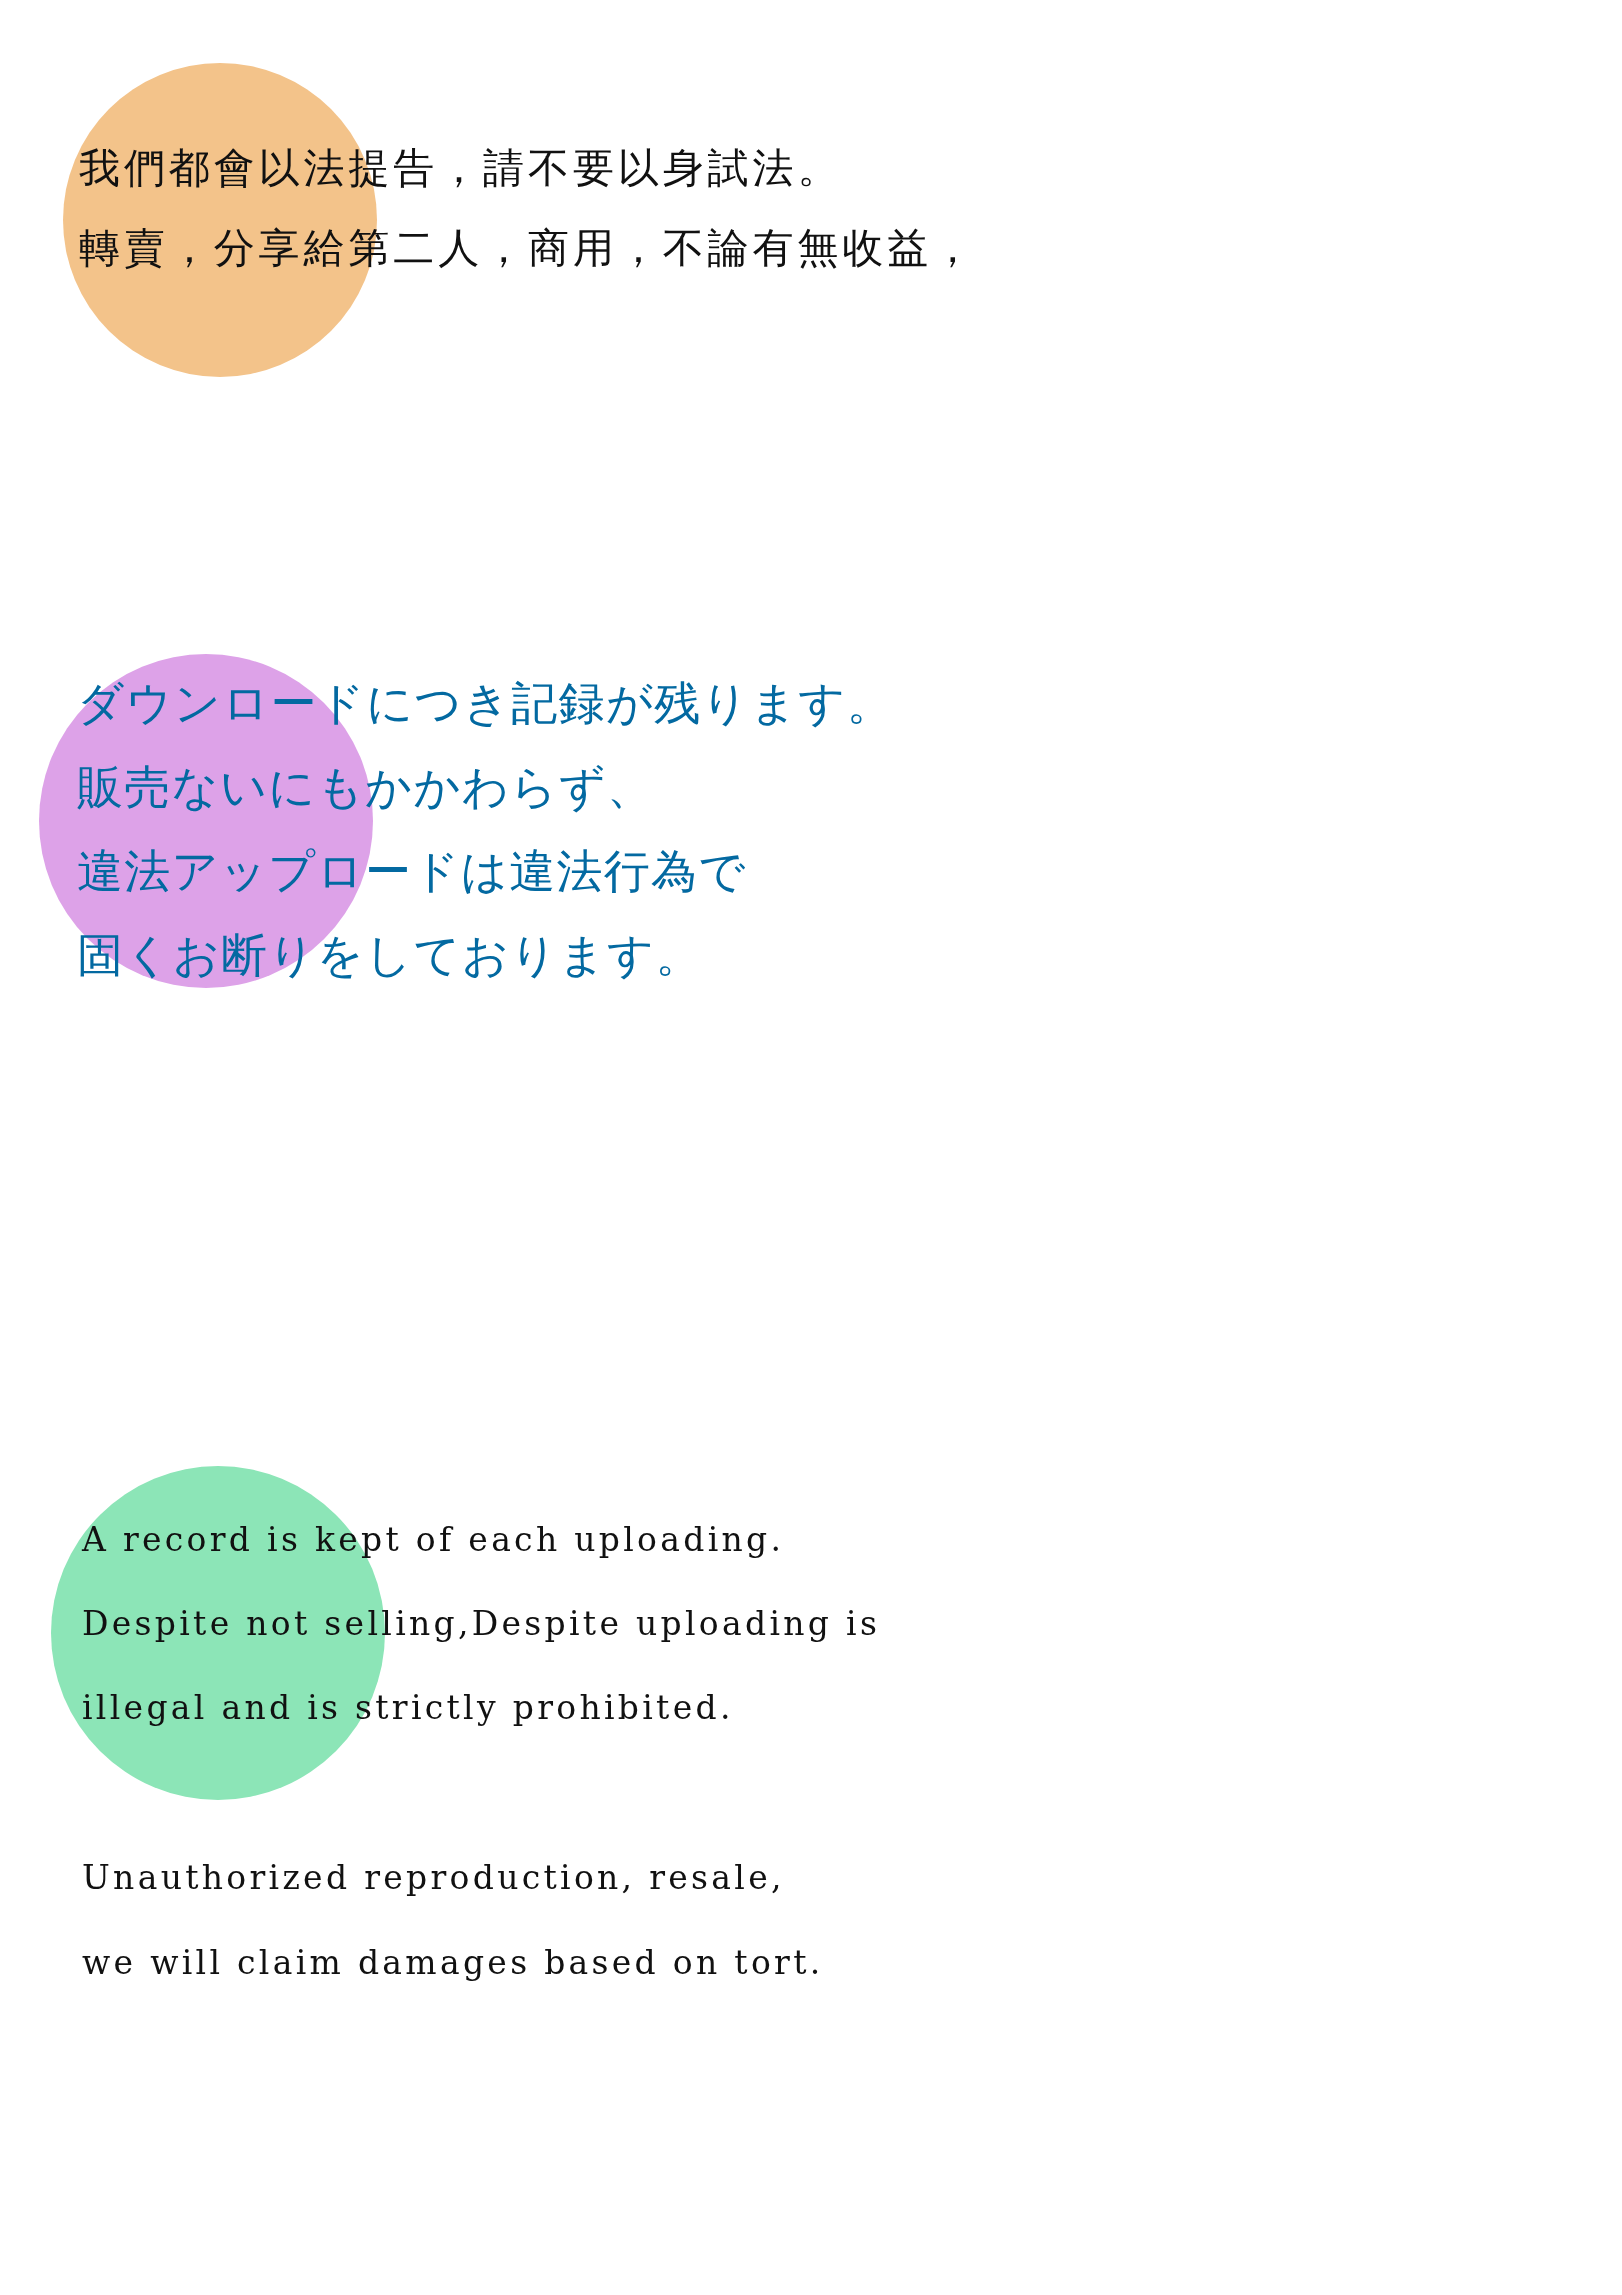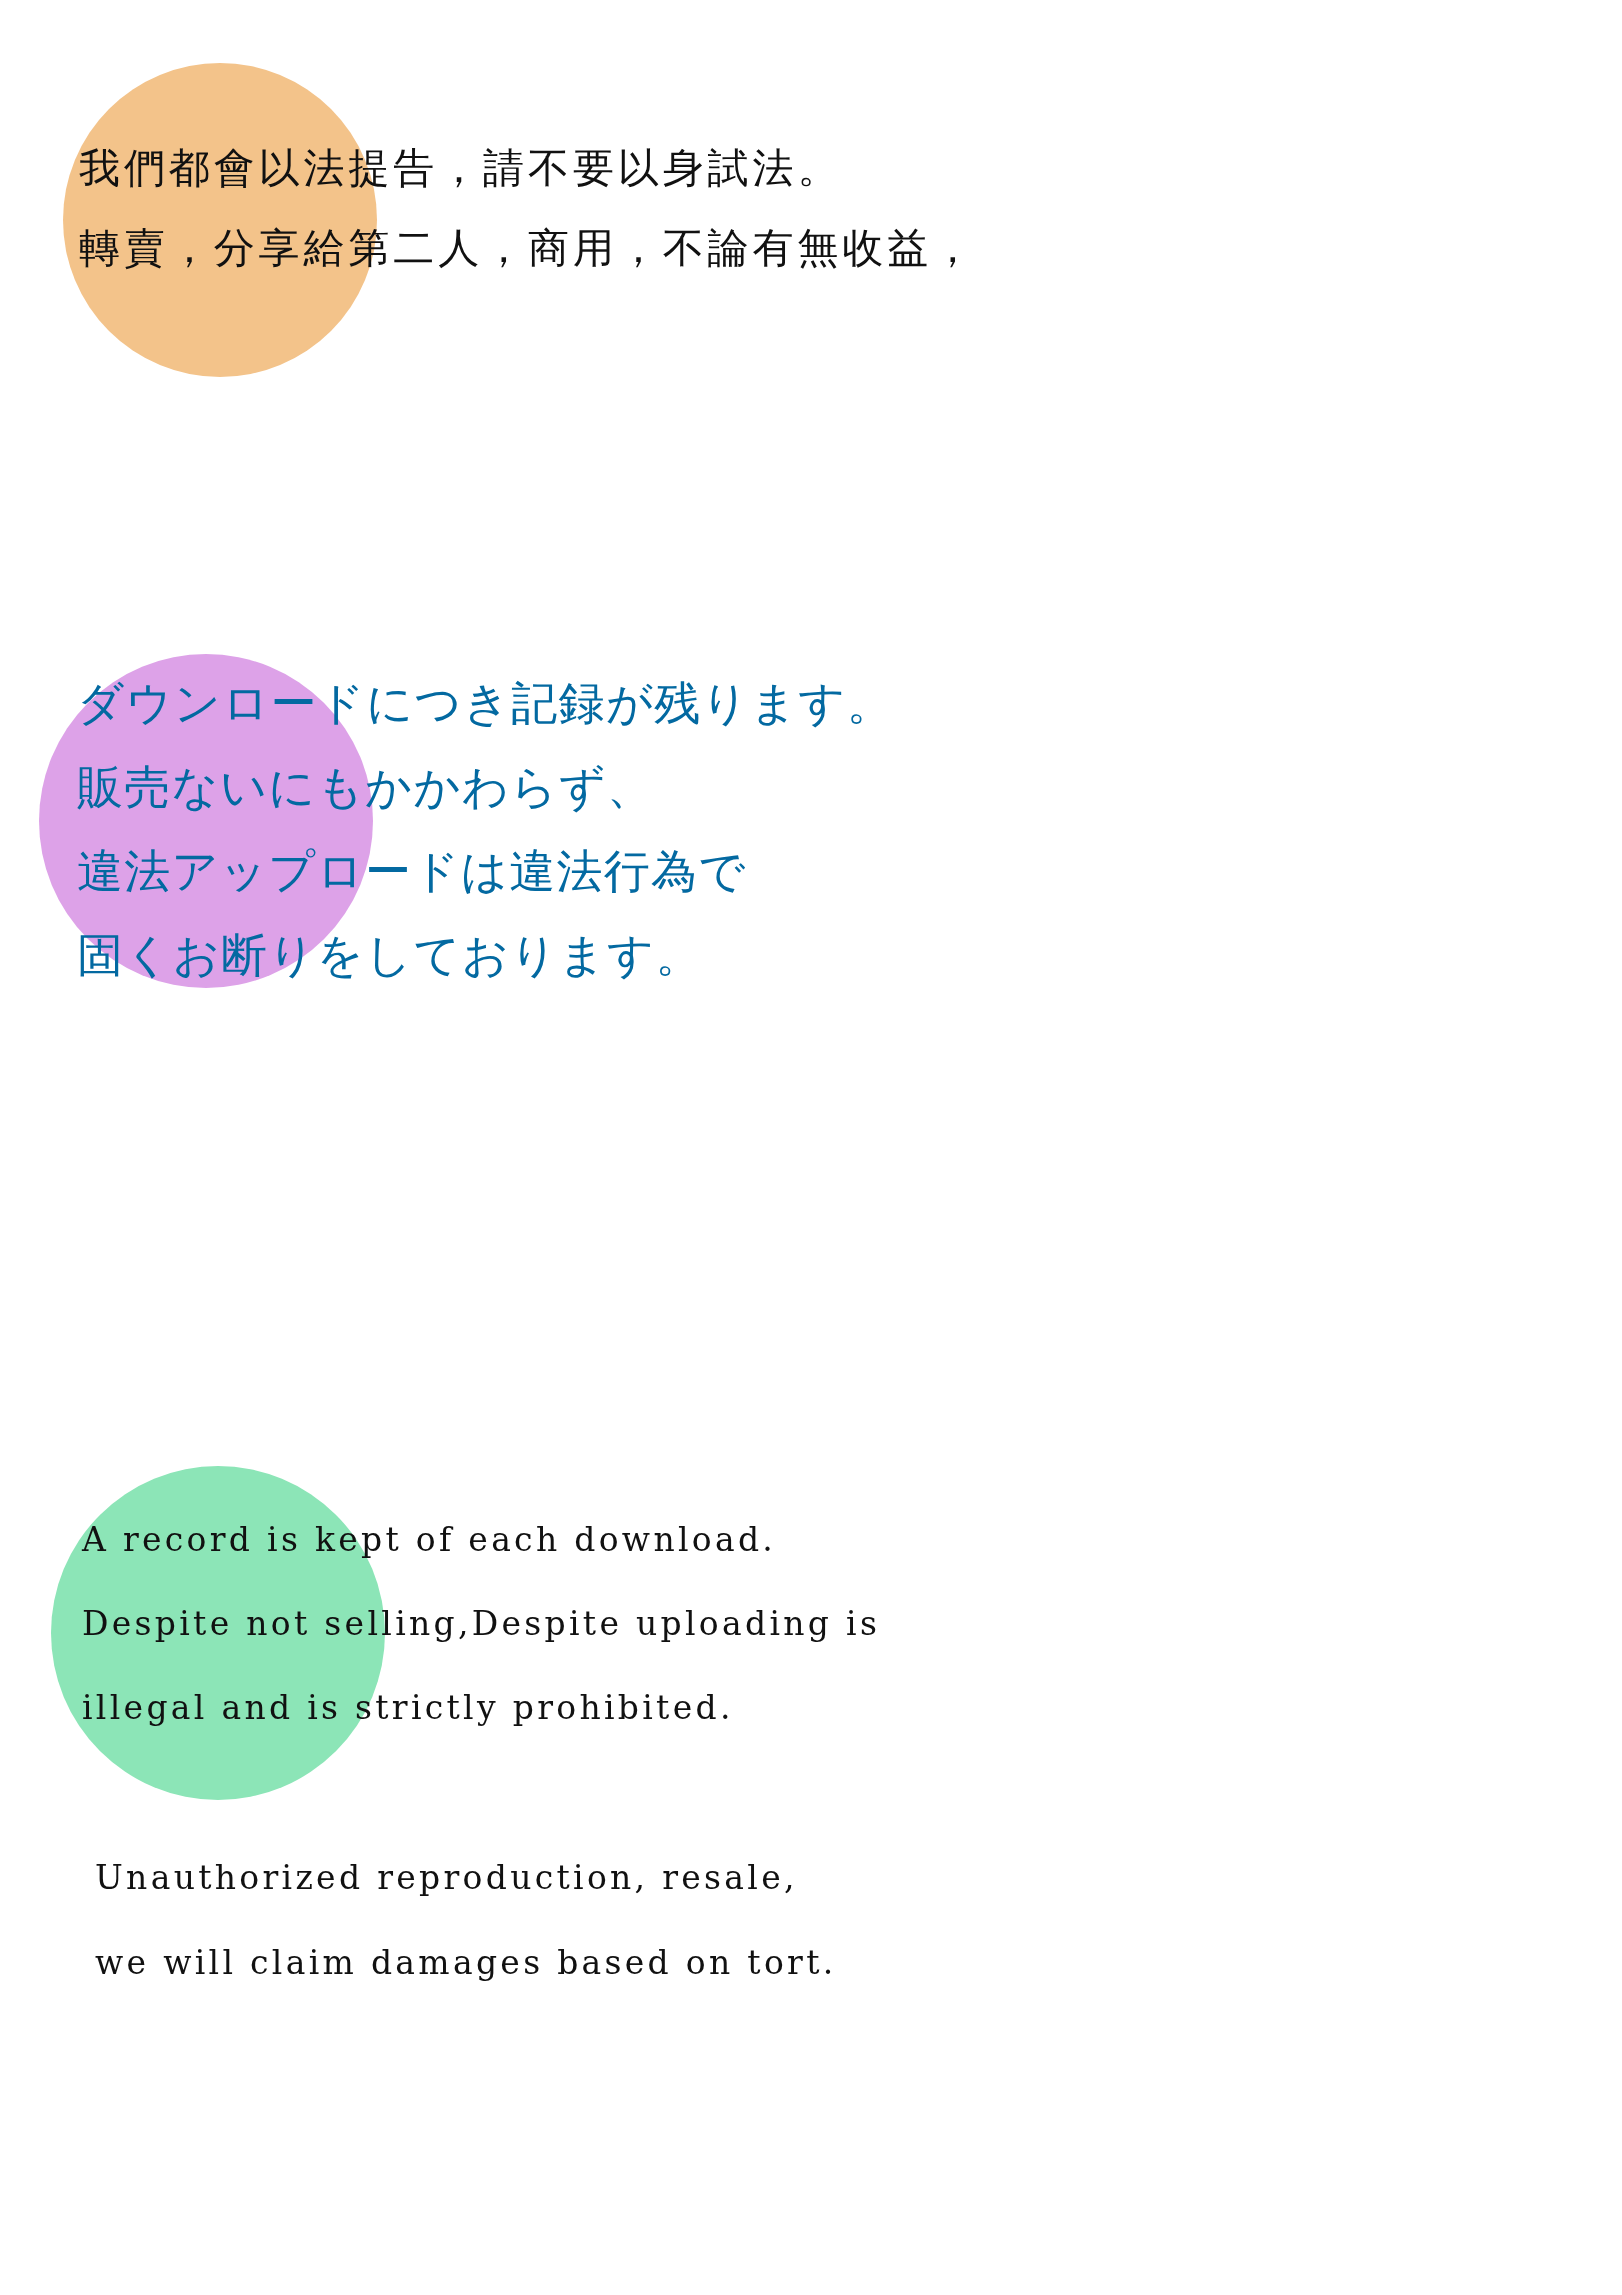--- a/index.html
+++ b/index.html
@@ -111,21 +111,20 @@
   .block-en-2 {
     left: 82px;
     top: 1835px;
   }
   .block-en-2 .line {
     font-family: "DejaVu Serif", "Liberation Serif", serif;
     font-size: 33px;
     line-height: 85px;
     letter-spacing: 3.3px;
     color: #111111;
-    margin-left: 13px;
   }
 </style>
 </head>
 <body>
 
 <div class="page">
 
   <div class="blob blob-orange"></div>
   <div class="blob blob-purple"></div>
   <div class="blob blob-green"></div>
@@ -137,21 +136,21 @@
 
   <div class="block block-ja-1">
     <div class="line">ダウンロードにつき記録が残ります。</div>
     <div class="line">販売ないにもかかわらず、</div>
     <div class="line">違法アップロードは違法行為で</div>
     <div class="line">固くお断りをしております。</div>
   </div>
 
 
   <div class="block block-en-1">
-    <div class="line">A record is kept of each download.</div>
+    <div class="line">A record is kept of each uploading.</div>
     <div class="line">Despite not selling,Despite uploading is</div>
     <div class="line">illegal and is strictly prohibited.</div>
   </div>
 
   <div class="block block-en-2">
     <div class="line">Unauthorized reproduction, resale,</div>
     <div class="line">we will claim damages based on tort.</div>
   </div>
 
 </div>

